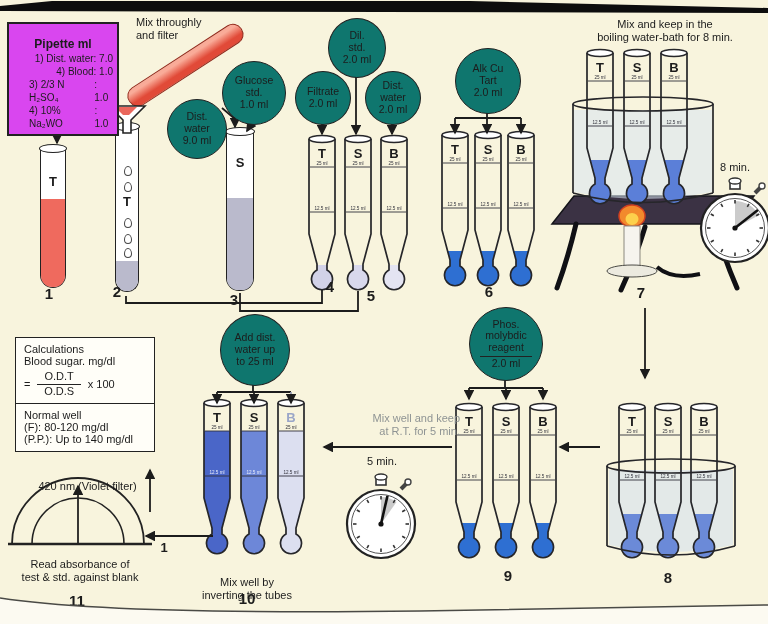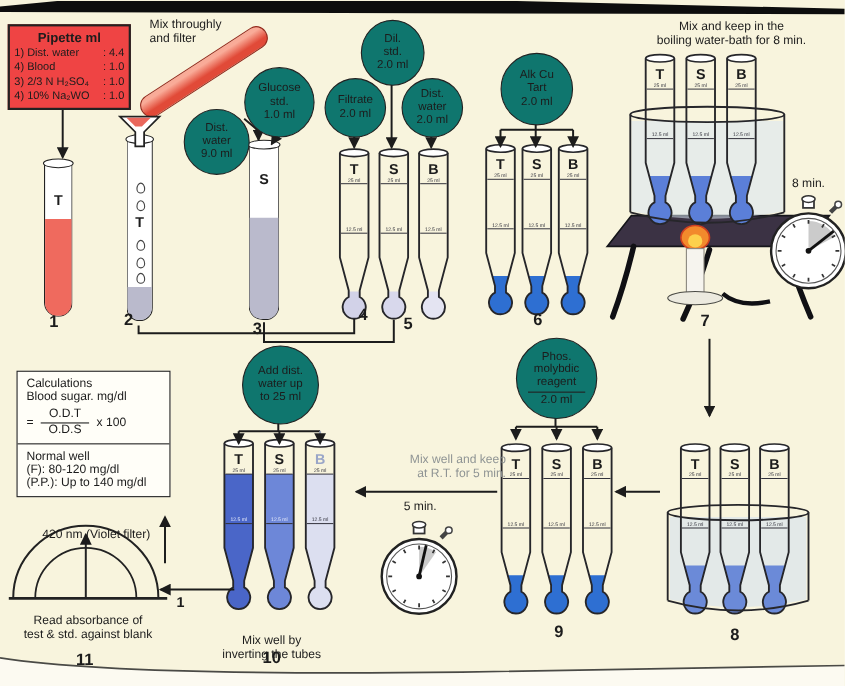--- a/index.html
+++ b/index.html
@@ -19,24 +19,24 @@
   .stube::before{content:'';position:absolute;left:-2px;right:-2px;top:-4px;height:7px;
          border:1.6px solid #222;border-radius:50%;background:#fff;}
   .liquid{position:absolute;left:0;right:0;bottom:0;border-radius:0 0 11px 11px;}
   .tletter{position:absolute;left:50%;transform:translateX(-50%);font-weight:bold;font-size:13px;}
   .drop{position:absolute;width:6px;height:8px;border:1px solid #444;background:#fff;
         border-radius:50% 50% 50% 50%/58% 58% 42% 42%;}
   .tube-group{position:absolute;z-index:2;width:110px;height:158px;}
   .ftube{position:absolute;top:0;overflow:visible;}
   .sceneback{z-index:1;} .scenefront{z-index:3;pointer-events:none;}
   #arrow-layer{position:absolute;left:0;top:0;z-index:5;pointer-events:none;}
-  #pipette-box{position:absolute;left:7px;top:22px;width:112px;background:#ef4444;
-        border:2px solid #222;z-index:6;padding:3px 4px 4px;box-sizing:border-box;}
+  #pipette-box{position:absolute;left:7px;top:22px;width:112px;background:#d946ef;
+        border:2px solid #222;z-index:6;padding:13px 4px 4px;box-sizing:border-box;}
   #pipette-box .ttl{font-weight:bold;font-size:12px;text-align:center;margin-bottom:1px;}
-  #pipette-box .row{display:flex;justify-content:space-between;font-size:10px;line-height:1.3;}
+  #pipette-box .row{display:flex;justify-content:flex-end;font-size:10px;line-height:1.3;margin-left:16px;}
   #calc-box{position:absolute;left:15px;top:337px;width:140px;background:#fffef8;
         border:1.6px solid #222;z-index:6;font-size:11px;box-sizing:border-box;}
   #calc-box .sec{padding:5px 8px 6px;}
   #calc-box .sec.top{border-bottom:1.6px solid #222;}
   .frac{display:inline-flex;flex-direction:column;align-items:center;line-height:1.15;vertical-align:middle;justify-content:center;}
   .frac .nm{border-bottom:1.4px solid #222;padding:0 7px 1px;}
   .formula{display:flex;align-items:center;gap:7px;margin-top:3px;}
   .gray-note{color:#8f9494;}
   .pipette{position:absolute;left:128px;top:88px;width:132px;height:19px;border-radius:10px;
         background:linear-gradient(180deg,#f9ab98 20%,#e14a38 70%);border:1px solid #93291c;
@@ -52,21 +52,21 @@
 </svg>
 <svg class="abs" style="left:0;top:588px;z-index:8" width="768" height="36" viewBox="0 588 768 36">
   <path d="M0,598 C90,612 260,613 420,611 C580,609 690,607 768,605 L768,624 L0,624 Z" fill="#fcfaf1"></path>
   <path d="M0,598 C90,612 260,613 420,611 C580,609 690,607 768,605" fill="none" stroke="#4a4a46" stroke-width="1.5"></path>
 </svg>
 
 <div id="pipette-box">
   <div class="ttl">Pipette ml</div>
   <div class="row">
         <span>1) Dist. water</span>
-        <span>: 4.4</span>
+        <span>: 7.0</span>
       </div>
   <div class="row">
         <span>4) Blood</span>
         <span>: 1.0</span>
       </div>
   <div class="row">
         <span>3) 2/3 N H₂SO₄</span>
         <span>: 1.0</span>
       </div>
   <div class="row">

